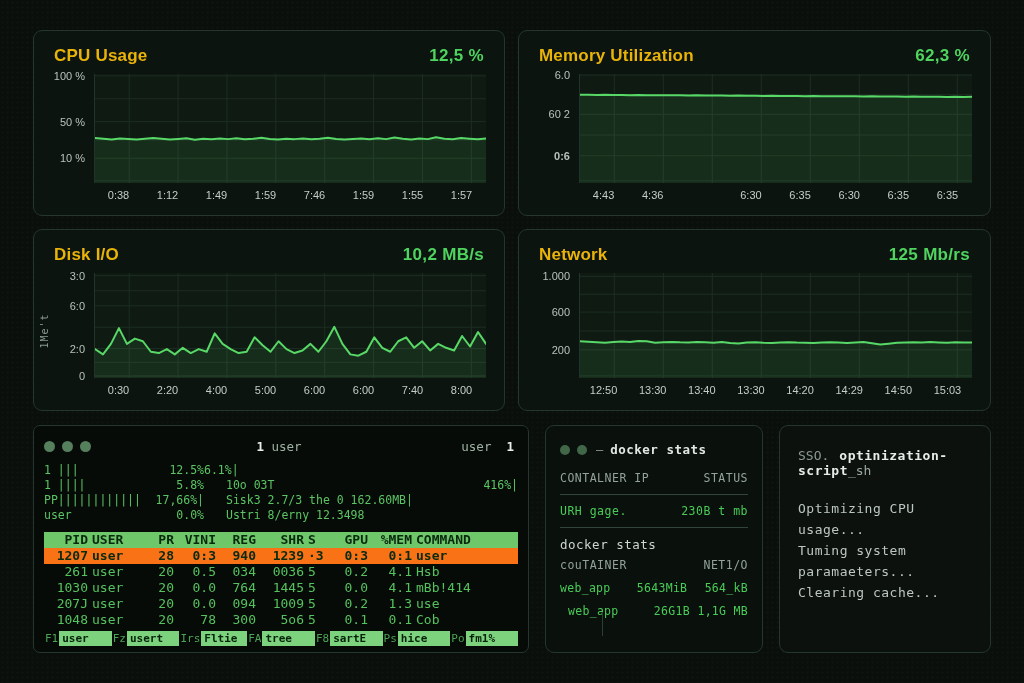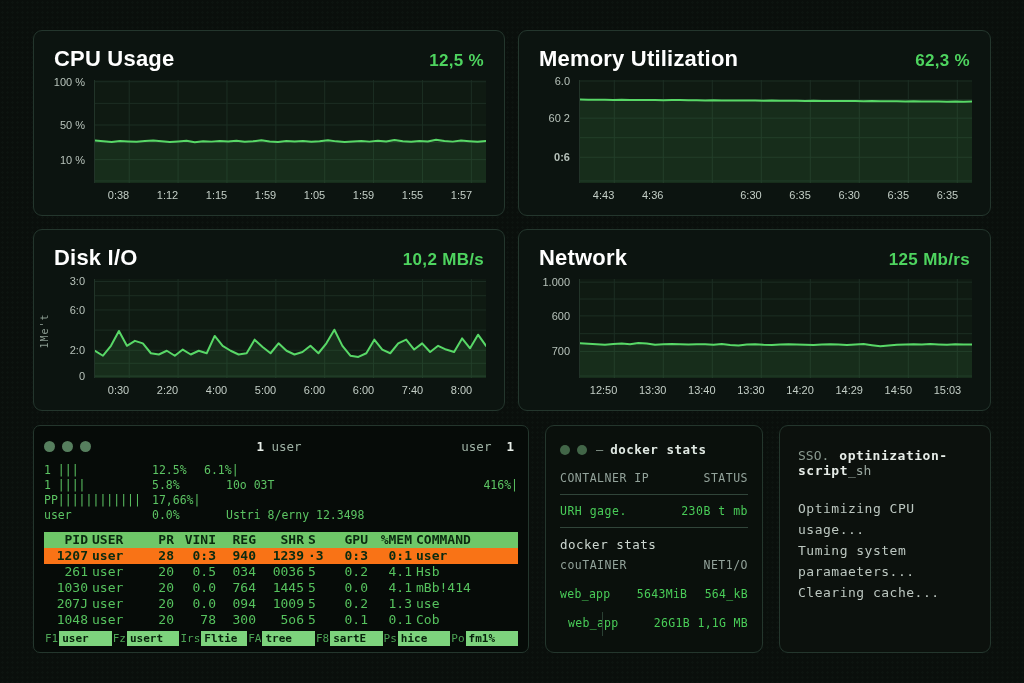--- a/index.html
+++ b/index.html
@@ -12,21 +12,21 @@
   }
   .panel{
     background:#0c1410;border:1px solid #24362d;border-radius:9px;
     box-sizing:border-box;position:relative;
   }
   
   .grid4{position:absolute;left:33px;top:30px;width:958px;display:grid;
     grid-template-columns:472px 473px;grid-template-rows:186px 182px;gap:13px;}
   .chart-panel{display:flex;flex-direction:column;padding:13px 18px 8px 16px;}
   .panel-head{display:flex;justify-content:space-between;align-items:baseline;margin:2px 2px 8px 4px;}
-  .panel-title{color:#ffffff;font-size:22px;font-weight:bold;letter-spacing:.2px;}
+  .panel-title{color:#eab308;font-size:17px;font-weight:bold;letter-spacing:.2px;}
   .panel-value{color:#4ed45f;font-size:17px;font-weight:bold;letter-spacing:.3px;}
   .chart-body{flex:1;display:flex;min-height:0;}
   .ylab{width:44px;position:relative;flex:none;}
   .ytick{position:absolute;right:9px;transform:translateY(-50%);
     color:#b7c2ba;font-size:11px;white-space:nowrap;}
   .plot{flex:1;position:relative;background:#0f1a12;border-left:1px solid #223429;}
   .plot svg{width:100%;height:100%;display:block;}
   .gridlines line{stroke:#1c2e23;stroke-width:1;vector-effect:non-scaling-stroke;}
   .area polygon{fill:rgba(95,220,110,0.10);}
   .tline polyline{fill:none;stroke:#58d867;stroke-width:2;vector-effect:non-scaling-stroke;
@@ -45,21 +45,21 @@
   .term-head{display:flex;align-items:center;height:26px;margin-bottom:4px;}
   .dots{display:flex;gap:7px;flex:1;}
   .dot{width:11px;height:11px;border-radius:50%;background:#567f5e;}
   .term-title{flex:1;text-align:center;font-size:12.5px;white-space:nowrap;}
   .term-right{flex:1;text-align:right;font-size:12.5px;white-space:nowrap;padding-right:4px;}
   .tw{color:#e8efe9;font-weight:bold;}
   .tg{color:#9fb2a5;}
   .meters{font-size:11.5px;line-height:15px;color:#5cc463;margin-bottom:8px;}
   .mrow{display:flex;white-space:pre;}
   .ma{width:108px;flex:none;}
-  .mb{width:52px;flex:none;text-align:left;}
+  .mb{width:52px;flex:none;text-align:right;}
   .mc{flex:1;padding-left:22px;}
   .md{flex:none;text-align:right;}
   .proc{width:100%;border-collapse:collapse;table-layout:fixed;
     font-size:13px;line-height:14px;color:#56c25e;margin-top:auto;}
   .proc th{background:#6ec768;color:#0a2a10;font-weight:bold;padding:1px 2px;white-space:nowrap;}
   .proc td{padding:1px 2px;white-space:nowrap;overflow:hidden;}
   .proc .num{text-align:right;}
   .proc .txt{text-align:left;}
   .proc tr.sel td{background:#f97316;color:#0a2a10;font-weight:bold;}
   .fnbar{display:flex;margin-top:3px;font-size:11px;line-height:15px;white-space:nowrap;overflow:hidden;}
@@ -71,21 +71,21 @@
     font-family:"DejaVu Sans Mono", monospace;}
   .dock-head{display:flex;align-items:center;gap:7px;margin:4px 0 14px;}
   .ddot{width:10px;height:10px;border-radius:50%;background:#4c7553;opacity:.85;}
   .ddash{color:#8a9a90;font-size:12px;margin-left:2px;}
   .dtitle{color:#dfe8e2;font-size:12.5px;font-weight:bold;letter-spacing:.5px;}
   .drow{display:flex;justify-content:space-between;font-size:11.5px;letter-spacing:.5px;}
   .gray{color:#93a39b;}
   .green{color:#49cc58;}
   .dhr{border:none;border-top:1px solid #31453a;margin:9px 0;}
   .dsub{color:#ccd7d0;font-size:12.5px;margin:4px 0 6px;letter-spacing:.5px;}
-  .drow3{display:flex;font-size:11.5px;margin-top:15px;letter-spacing:.3px;}
+  .drow3{display:flex;font-size:11.5px;margin-top:9px;letter-spacing:.3px;}
   .drow3 span:nth-child(1){flex:1.1;}
   .drow3 span:nth-child(2){flex:1;text-align:right;}
   .drow3 span:nth-child(3){flex:1;text-align:right;}
   .indent{padding-left:8px;}
   .dcursor{position:absolute;left:56px;bottom:16px;width:1px;height:24px;background:#2a4033;}
   
   .script{flex:1;background:#0c110d;padding:16px 18px;
     font-family:"DejaVu Sans Mono", monospace;}
   .sline1{font-size:13px;margin:6px 0 20px;}
   .sprompt{color:#8a9a90;margin-right:10px;}
@@ -133,23 +133,23 @@
               </g>
               <g class="tline">
                 <polyline points="0.0,58.82 21.3,59.50 42.6,60.17 63.8,59.16 85.1,59.66 106.4,60.00 127.7,59.33 148.9,58.66 170.2,59.50 191.5,60.17 212.8,59.66 234.0,58.99 255.3,60.34 276.6,59.50 297.9,59.83 319.1,59.16 340.4,59.75 361.7,58.99 383.0,59.92 404.3,59.50 425.5,58.57 446.8,59.66 468.1,60.08 489.4,59.33 510.6,59.75 531.9,59.16 553.2,59.92 574.5,59.50 595.7,58.40 617.0,59.58 638.3,60.17 659.6,59.66 680.9,59.24 702.1,59.83 723.4,58.99 744.7,59.75 766.0,58.24 787.2,59.50 808.5,60.00 829.8,59.16 851.1,59.75 872.3,57.98 893.6,59.33 914.9,59.83 936.2,58.82 957.4,59.41 978.7,59.92 1000.0,59.24"></polyline>
               </g>
             </svg>
           </div>
       </div>
       <div class="xlabels">
           <div class="xtick">0:38</div>
           <div class="xtick">1:12</div>
-          <div class="xtick">1:15</div>
+          <div class="xtick">1:49</div>
           <div class="xtick">1:59</div>
-          <div class="xtick">1:05</div>
+          <div class="xtick">7:46</div>
           <div class="xtick">1:59</div>
           <div class="xtick">1:55</div>
           <div class="xtick">1:57</div>
         </div>
     </div>
 
     <div class="panel chart-panel">
       <div class="panel-head">
         <span class="panel-title">Memory Utilization</span>
         <span class="panel-value">62,3 %</span>
@@ -255,21 +255,21 @@
 
     <div class="panel chart-panel">
       <div class="panel-head">
         <span class="panel-title">Network</span>
         <span class="panel-value">125 Mb/rs</span>
       </div>
       <div class="chart-body">
         <div class="ylab">
             <div class="ytick" style="top: 3.18182%;">1.000</div>
             <div class="ytick" style="top: 37.2727%;">600</div>
-            <div class="ytick" style="top: 73.1818%;">700</div>
+            <div class="ytick" style="top: 73.1818%;">200</div>
           </div>
         <div class="plot">
             <svg viewBox="0 0 1000 100" preserveAspectRatio="none">
               <g class="gridlines">
                 <line x1="0" y1="3.1818181818181857" x2="1000" y2="3.1818181818181857"></line>
                 <line x1="0" y1="37.272727272727266" x2="1000" y2="37.272727272727266"></line>
                 <line x1="0" y1="73.18181818181819" x2="1000" y2="73.18181818181819"></line>
                 <line x1="0" y1="20.227272727272727" x2="1000" y2="20.227272727272727"></line>
                 <line x1="0" y1="55.22727272727273" x2="1000" y2="55.22727272727273"></line>
                 <line x1="0" y1="98" x2="1000" y2="98"></line>
@@ -312,21 +312,21 @@
           <span class="dot"></span>
           <span class="dot"></span>
           <span class="dot"></span>
         </div>
         <span class="term-title"><span class="tw">1</span> <span class="tg">user</span></span>
         <span class="term-right"><span class="tg">user</span>&nbsp;&nbsp;<span class="tw">1</span></span>
       </div>
       <div class="meters" id="meters">
           <div class="mrow"><span class="ma">1 |||</span><span class="mb">12.5%</span><span class="md">6.1%|</span></div>
           <div class="mrow"><span class="ma">1 ||||</span><span class="mb">5.8%</span><span class="mc">10o 03T</span><span class="md">416%|</span></div>
-          <div class="mrow"><span class="ma">PP||||||||||||</span><span class="mb">17,66%|</span><span class="md"></span></div>
+          <div class="mrow"><span class="ma">PP||||||||||||</span><span class="mb">17,66%|</span><span class="mc">Sisk3 2.7/3 the 0 162.60MB|</span><span class="md"></span></div>
           <div class="mrow"><span class="ma">user</span><span class="mb">0.0%</span><span class="mc">Ustri 8/erny 12.3498</span><span class="md"></span></div>
         </div>
       <table class="proc">
         <thead id="proc-head">
             <tr>
               <th class="num" style="width:42px">PID</th>
               <th class="txt" style="width:50px">USER</th>
               <th class="num" style="width:28px">PR</th>
               <th class="num" style="width:38px">VINI</th>
               <th class="num" style="width:36px">REG</th>

